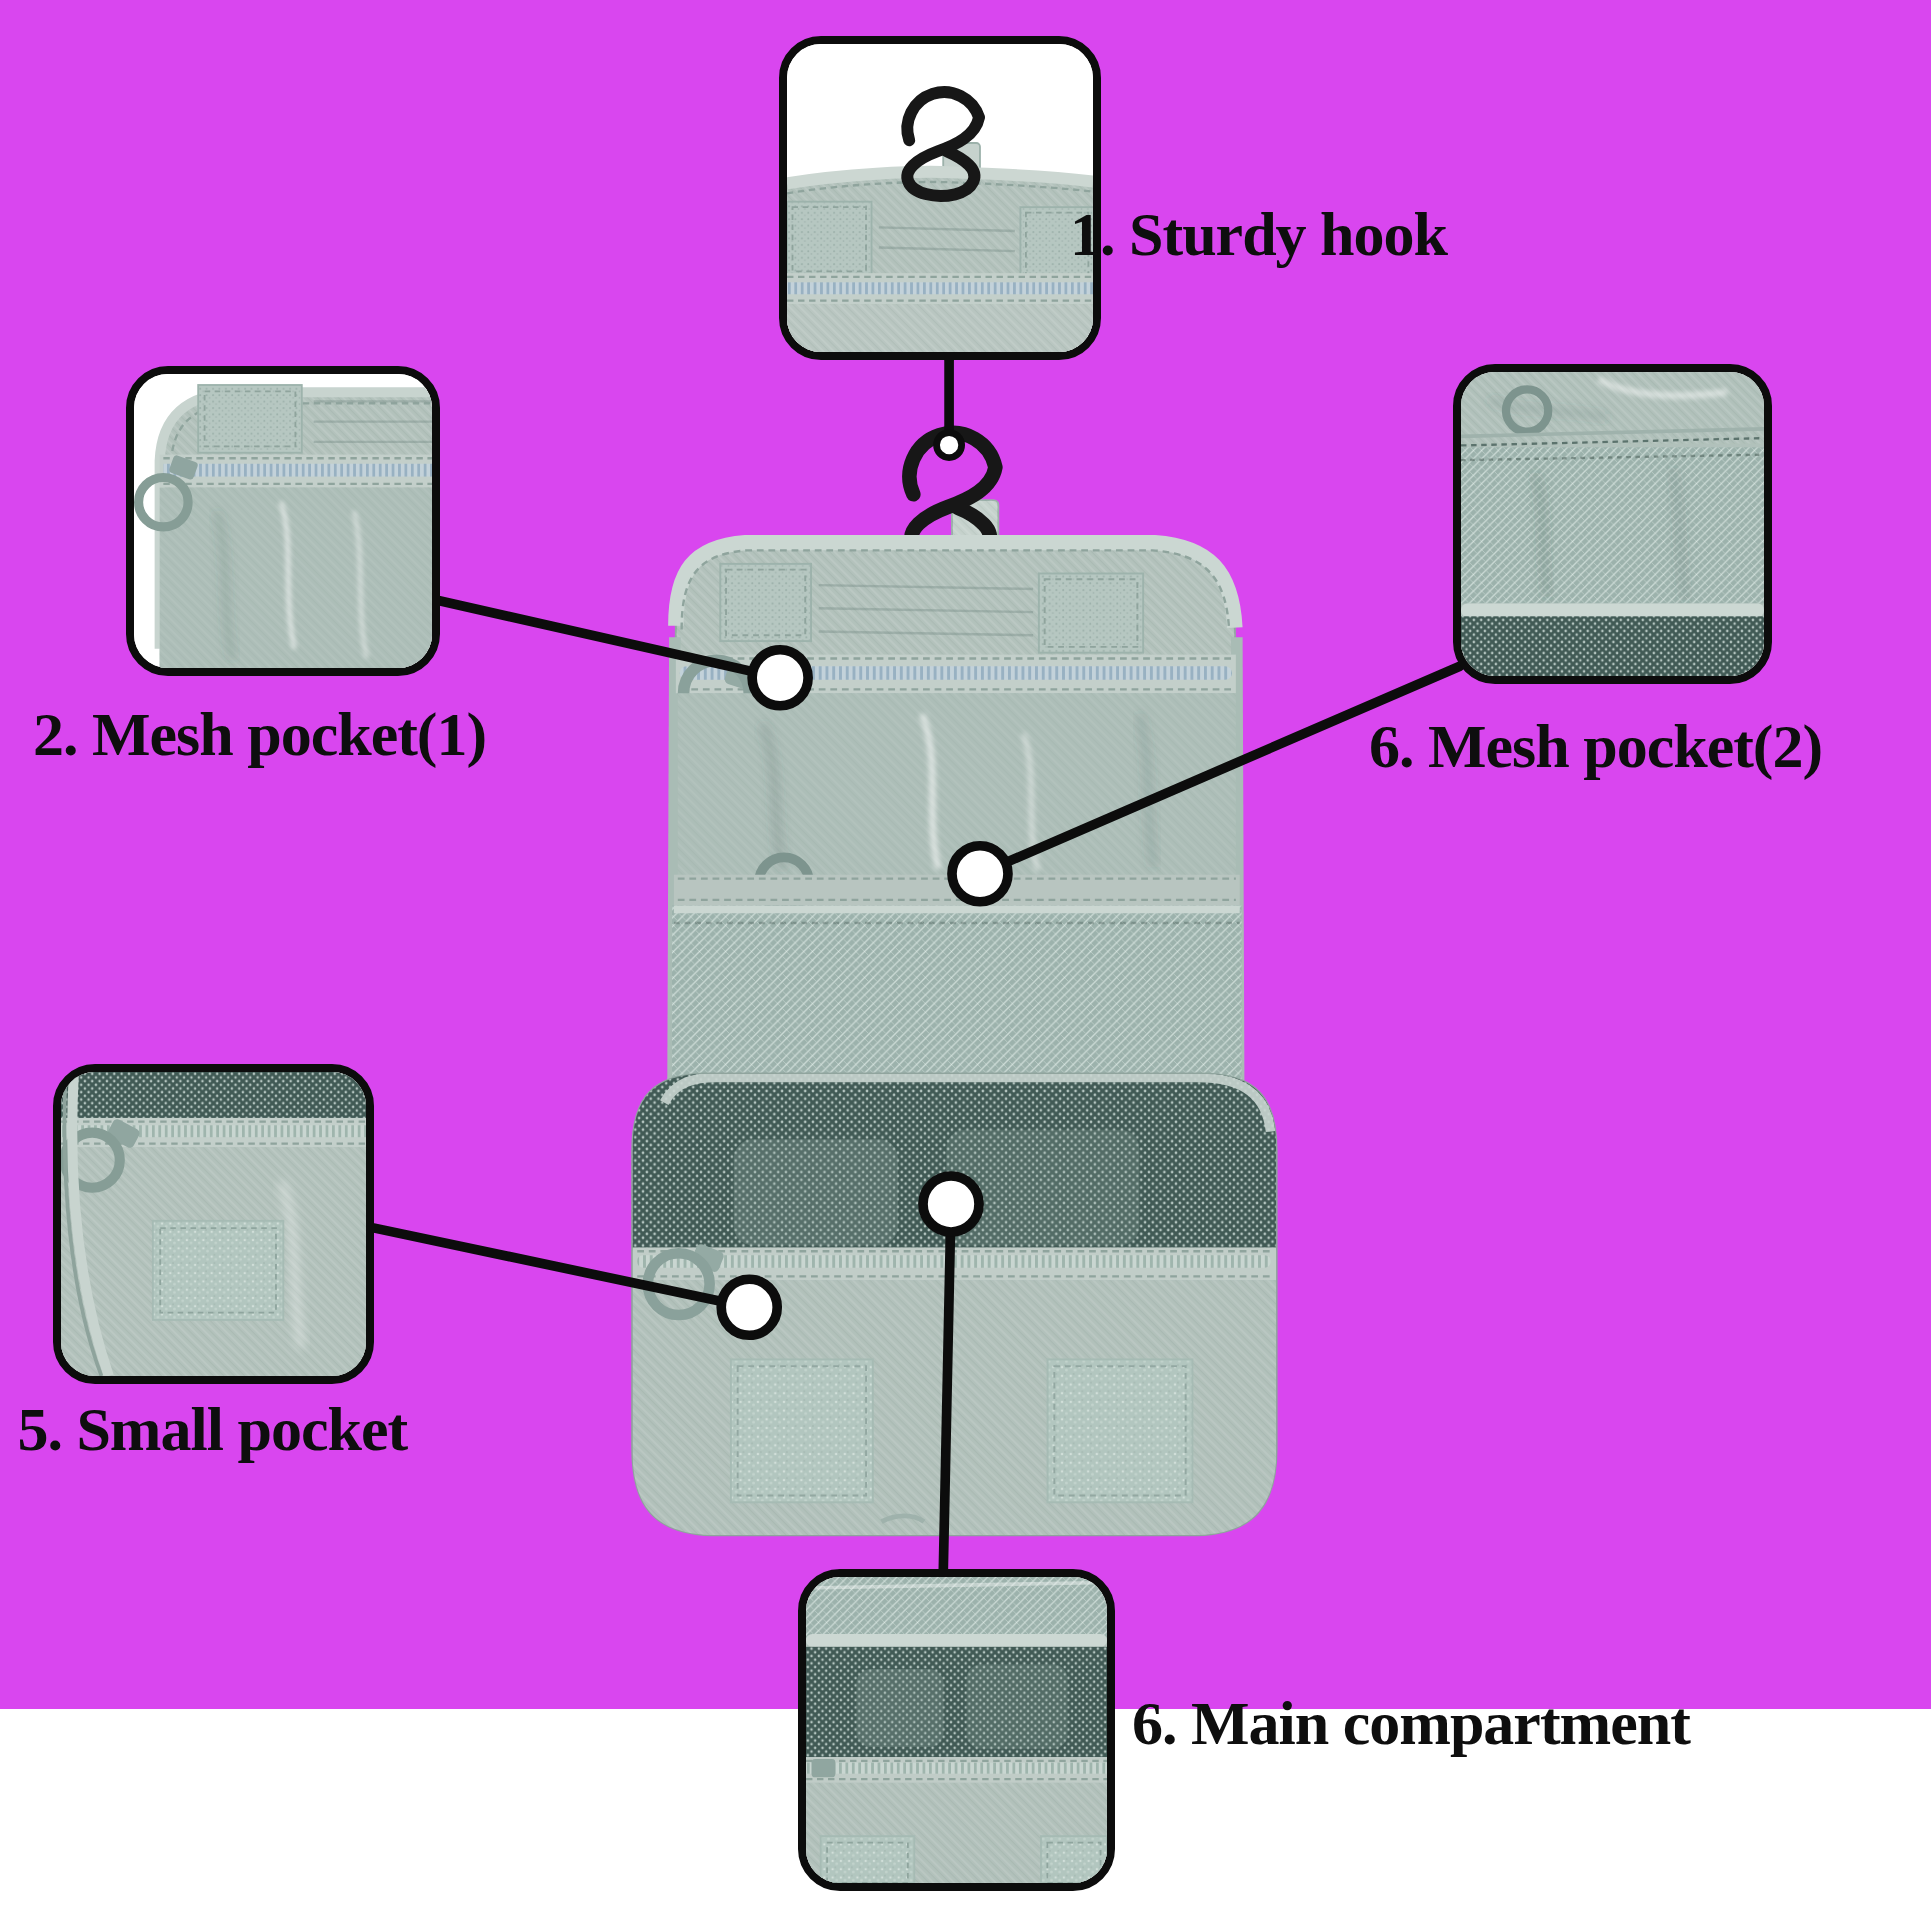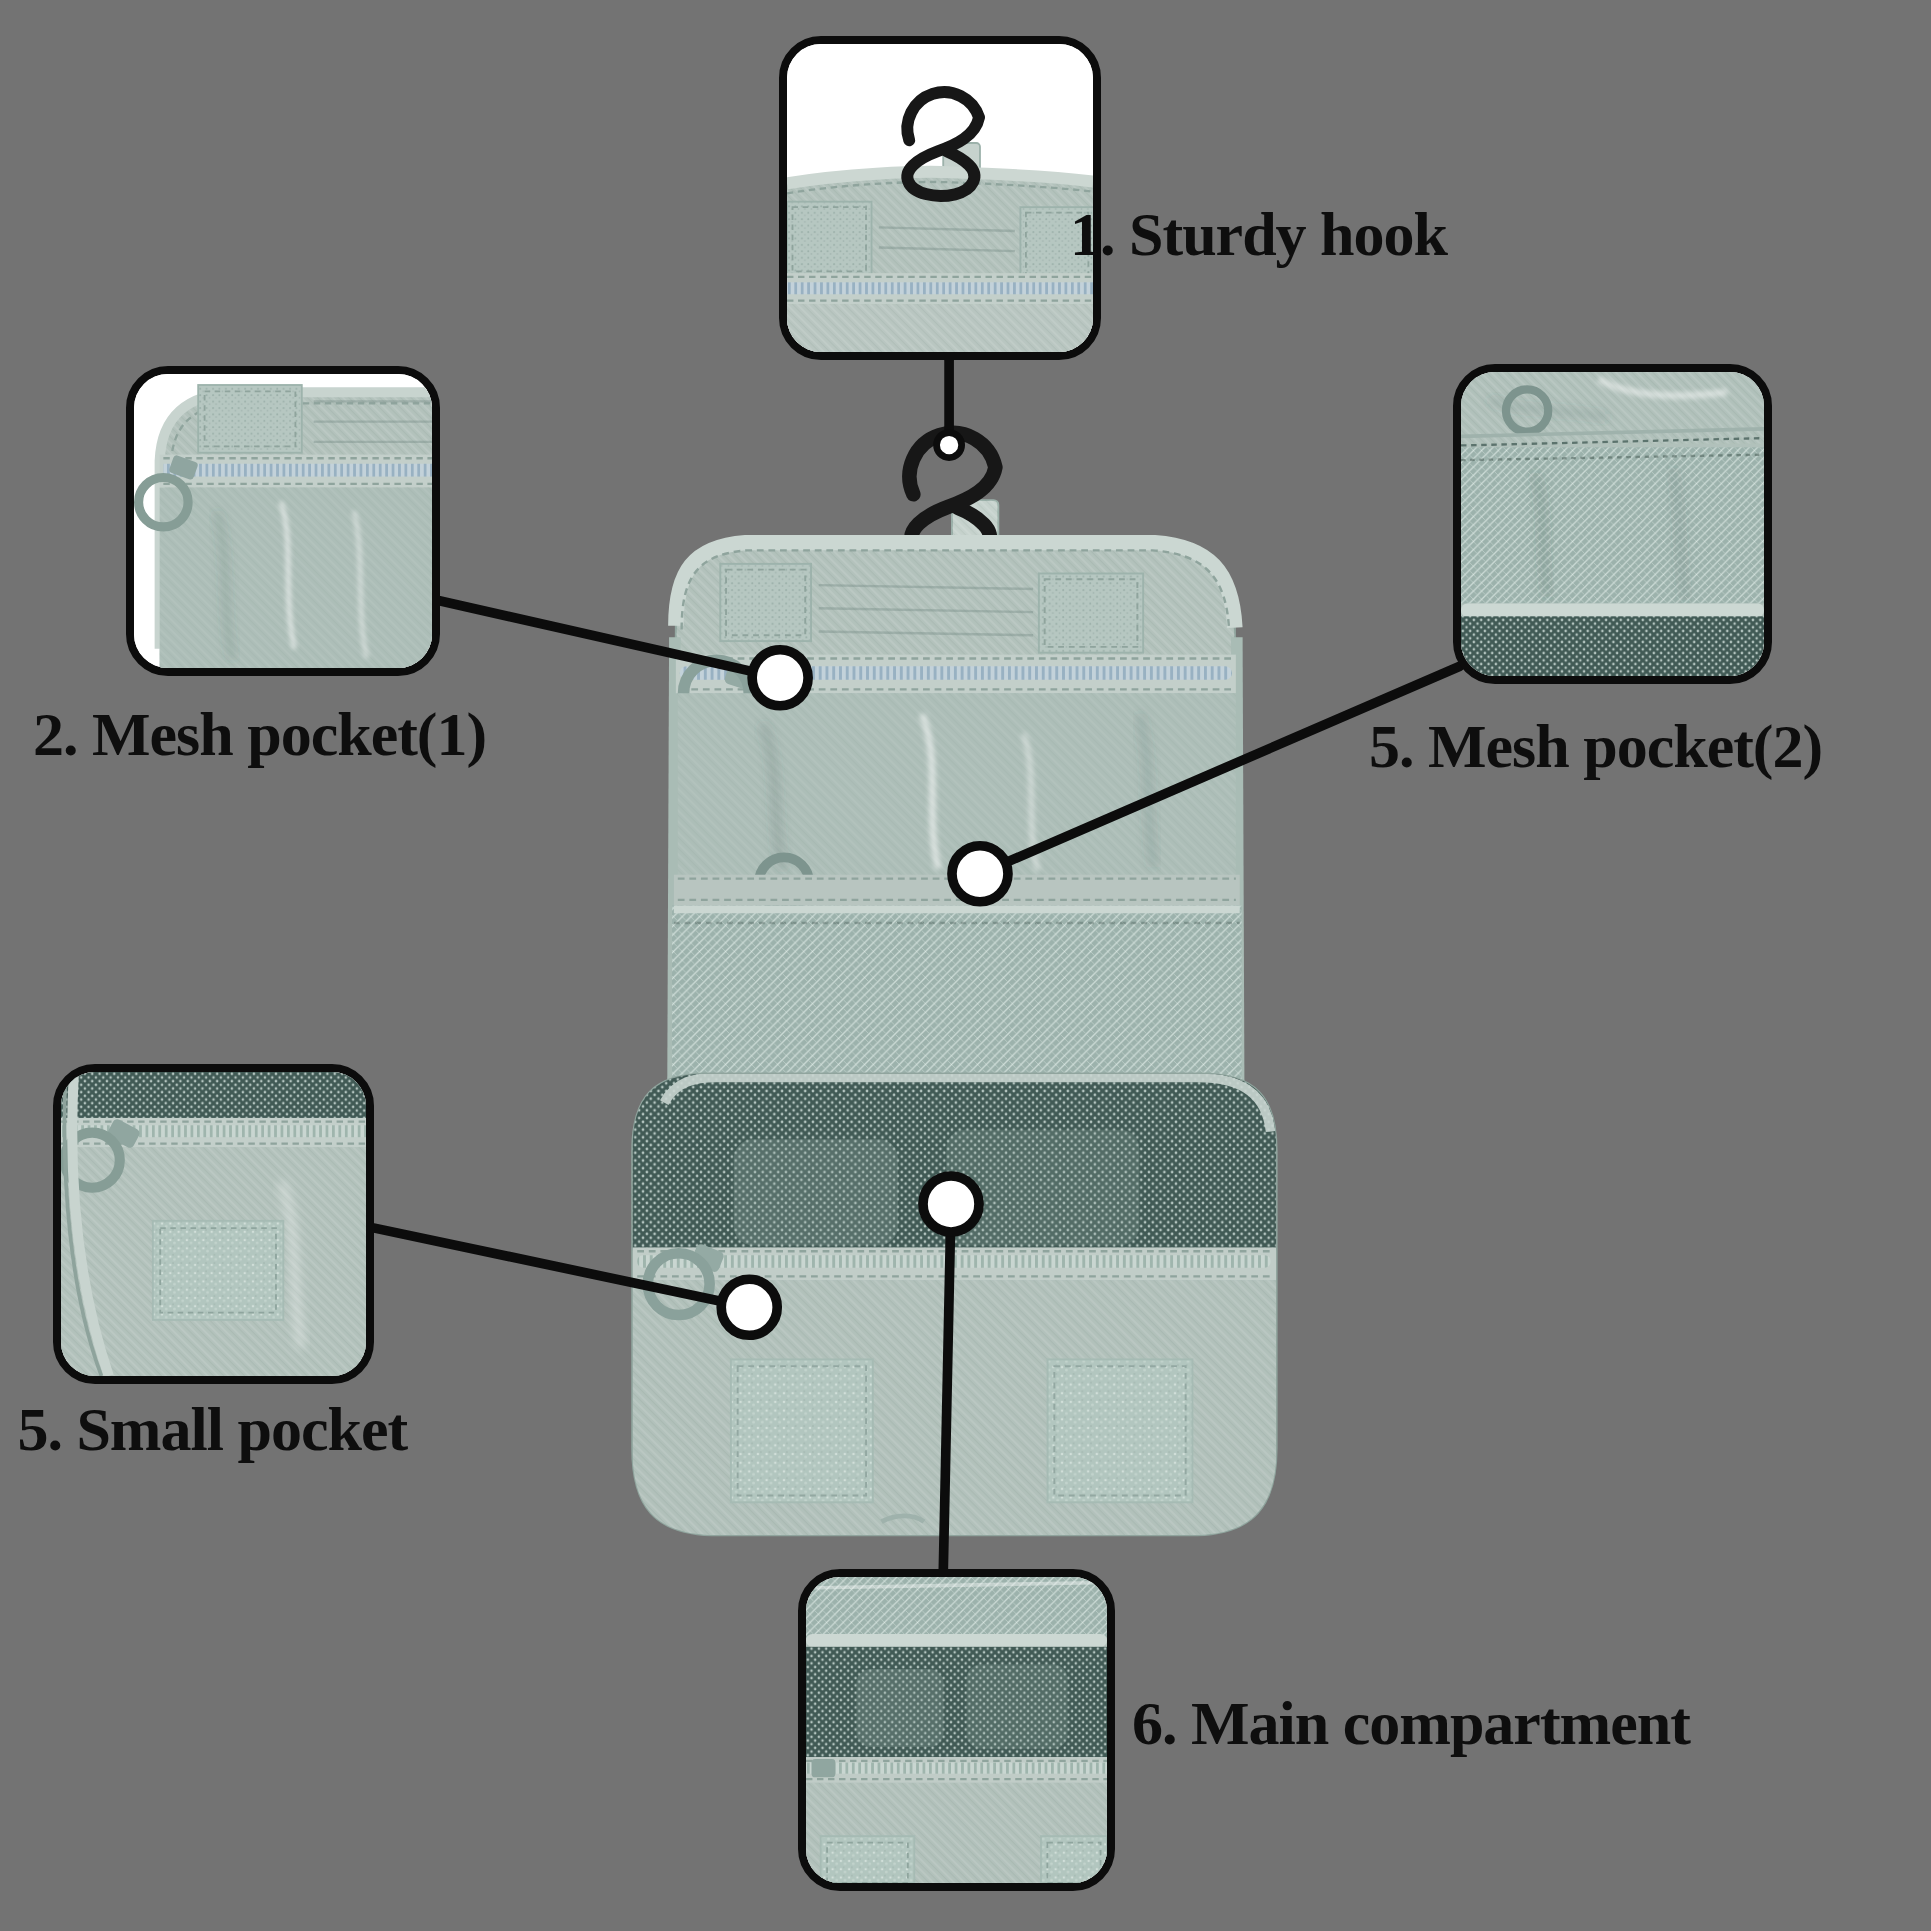--- a/index.html
+++ b/index.html
@@ -1,16 +1,16 @@
 <!DOCTYPE html>
 <html><head>
 <meta charset="utf-8">
 <style>
   html,body{margin:0;padding:0;background:#ffffff;width:1931px;height:1931px;overflow:hidden;}
-  #stage{position:relative;width:1931px;height:1931px;background:#737373;font-family:"Liberation Serif",serif;}
+  #stage{position:relative;width:1931px;height:1709px;background:#d946ef;font-family:"Liberation Serif",serif;}
   #bag-svg{position:absolute;left:0;top:0;width:1931px;height:1931px;}
   .detail-box{position:absolute;border:8.7px solid #0c0c0c;border-radius:42px;background:#fff;overflow:hidden;box-sizing:border-box;}
   .detail-box svg{display:block;width:100%;height:100%;}
   .callout-label{position:absolute;font-size:62px;font-weight:600;letter-spacing:-1px;color:#0e0e0e;white-space:nowrap;line-height:1.15;}
   #box1{left:779px;top:36px;width:322px;height:324px;}
   #box2{left:126px;top:366px;width:314px;height:310px;}
   #box3{left:1453px;top:364px;width:319px;height:320px;}
   #box4{left:53px;top:1064px;width:321px;height:320px;}
   #box5{left:798px;top:1569px;width:317px;height:322px;}
   #label1{left:1070px;top:199px;}
@@ -291,18 +291,18 @@
       <rect x="0" y="224" width="328" height="109" fill="url(#pWeave)"></rect>
       <rect x="16" y="282" width="102" height="51" fill="url(#pVelcroFuzz)" stroke="#a6bbb4" stroke-width="2"></rect>
       <rect x="23" y="289" width="88" height="44" fill="none" stroke="#8fa59e" stroke-width="2" stroke-dasharray="6 5"></rect>
       <rect x="256" y="282" width="72" height="51" fill="url(#pVelcroFuzz)" stroke="#a6bbb4" stroke-width="2"></rect>
       <rect x="263" y="289" width="58" height="44" fill="none" stroke="#8fa59e" stroke-width="2" stroke-dasharray="6 5"></rect>
     </svg>
   </div>
 
   <div id="label1" class="callout-label">1. Sturdy hook</div>
   <div id="label2" class="callout-label">2. Mesh pocket(1)</div>
-  <div id="label3" class="callout-label">5. Mesh pocket(2)</div>
+  <div id="label3" class="callout-label">6. Mesh pocket(2)</div>
   <div id="label4" class="callout-label">5. Small pocket</div>
   <div id="label5" class="callout-label">6. Main compartment</div>
 
 </div>
 
 
 </body></html>

